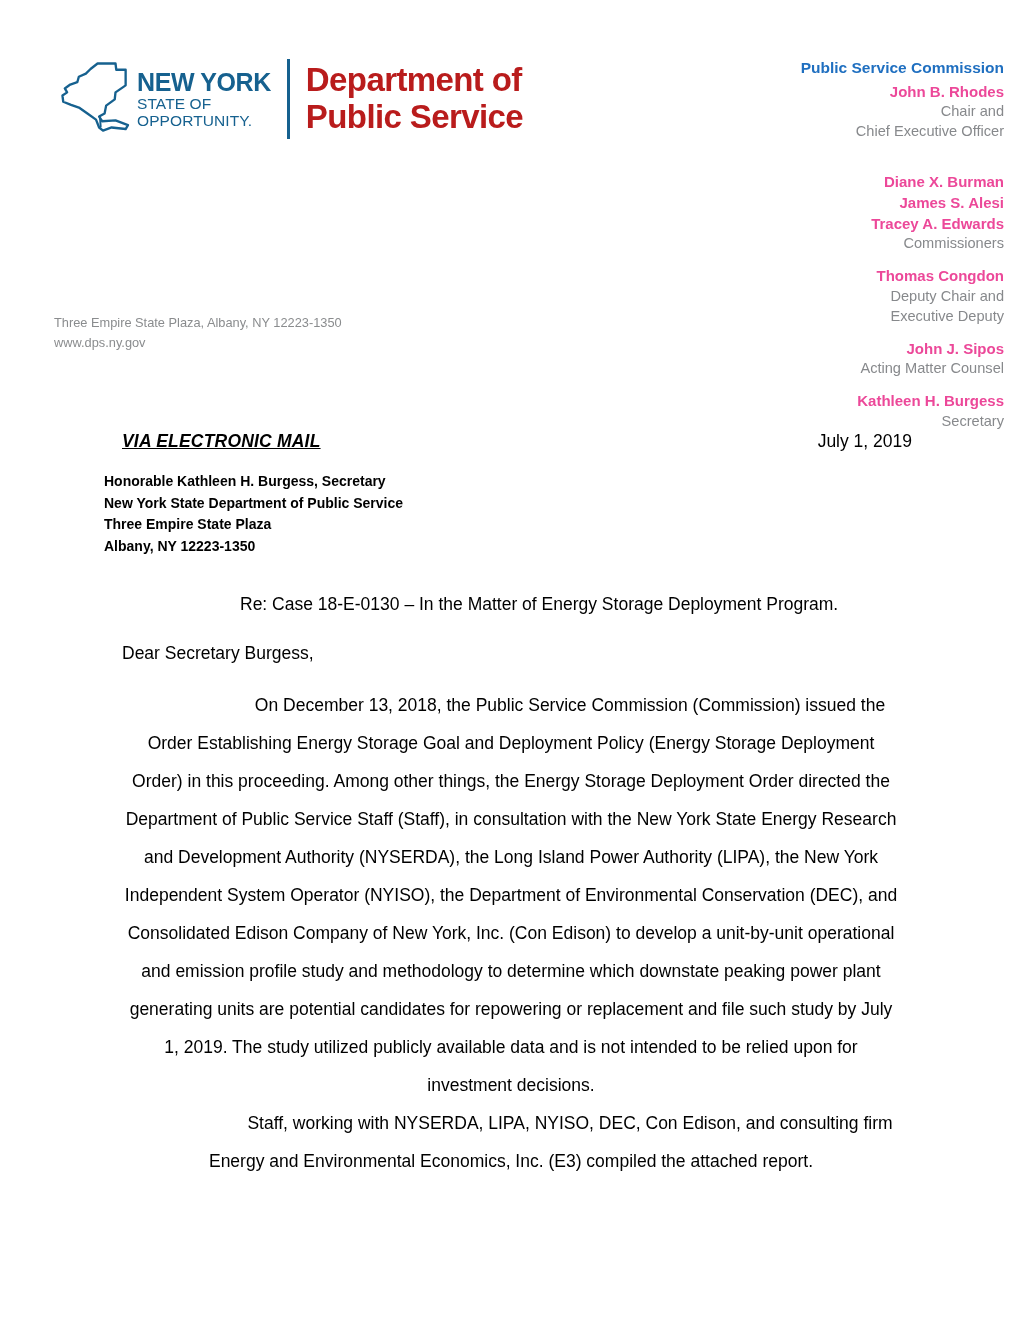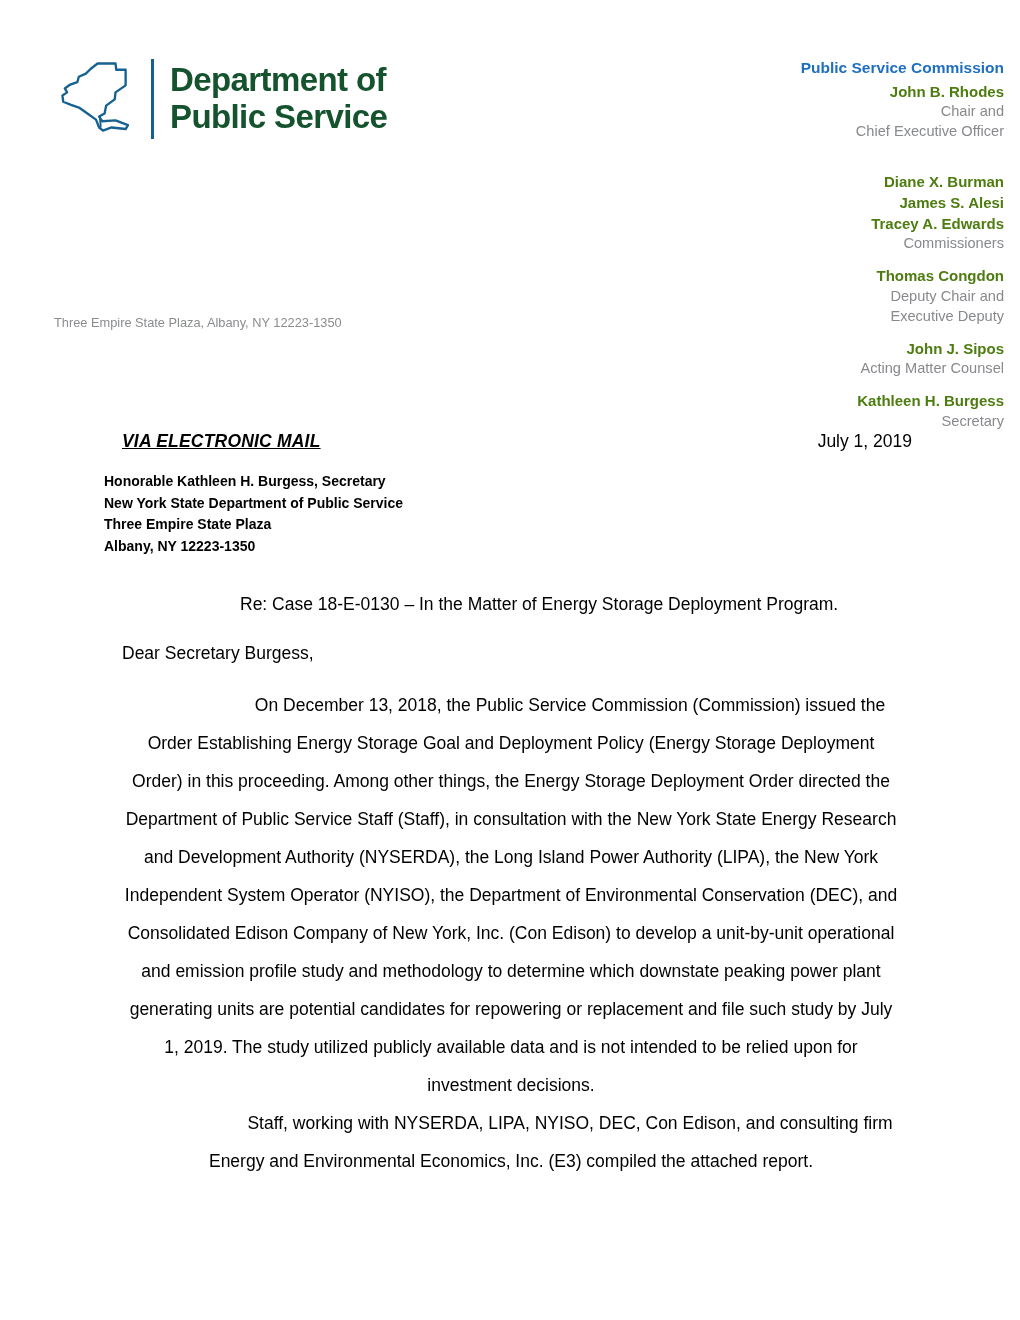--- a/index.html
+++ b/index.html
@@ -81,21 +81,21 @@
   }
   .dps-words {
     line-height: 1.12;
   }
   .dps-words span {
     display: block;
     font-family: "Liberation Sans", sans-serif;
     font-weight: bold;
     font-size: 33px;
     letter-spacing: -0.6px;
-    color: #14532d;
+    color: #b91c1c;
   }
 
   
   .lh-address {
     position: absolute;
     left: 54px;
     top: 313px;
     font-size: 12.8px;
     line-height: 1.6;
     color: #8a8c8e;
@@ -115,21 +115,21 @@
   .roster .psc-title {
     font-size: 15.5px;
     font-weight: bold;
     color: #1f6fc0;
     line-height: 1.35;
     margin-bottom: 3px;
   }
   .roster .r-name {
     font-size: 15px;
     font-weight: bold;
-    color: #4d7c0f;
+    color: #ec4899;
     line-height: 1.37;
   }
   .roster .r-title {
     font-size: 14.6px;
     font-weight: normal;
     color: #87898c;
     line-height: 1.37;
   }
   .roster-group { margin-top: 0; }
   .roster-gap-lg { height: 30px; }
@@ -221,32 +221,38 @@
     <div class="logo-block">
       <div class="ny-mark">
         <svg class="ny-outline" viewBox="0 0 200 210" aria-hidden="true">
           <path d="M104 14 L150 14 L152 30 L176 30 L176 70 L150 88 L148 106
                    L126 122 L122 142 L108 150 L116 162 L150 160 L182 172
                    L176 182 L140 178 L118 186 L108 178 L100 158 L78 142
                    L58 128 L36 120 L16 112 L14 96 L26 88 L20 78 L34 68
                    L52 62 L56 48 L74 40 L86 28 Z" fill="none" stroke="#16618f" stroke-width="6" stroke-linejoin="round" stroke-linecap="round"></path>
           <path d="M110 150 L112 176" fill="none" stroke="#16618f" stroke-width="5" stroke-linecap="round"></path>
         </svg>
+        <div class="ny-words">
+          <span class="l1">NEW YORK</span>
+          <span class="l2">STATE OF</span>
+          <span class="l3">OPPORTUNITY.</span>
+        </div>
       </div>
 
       <div class="logo-divider"></div>
 
       <div class="dps-words">
         <span>Department of</span>
         <span>Public Service</span>
       </div>
     </div>
 
     <div class="lh-address">
       <div>Three Empire State Plaza, Albany, NY 12223-1350</div>
+      <div>www.dps.ny.gov</div>
     </div>
 
     <div class="roster">
       <div class="psc-title">Public Service Commission</div>
 
       <div class="roster-group">
         <div class="r-name">John B. Rhodes</div>
         <div class="r-title">Chair and</div>
         <div class="r-title">Chief Executive Officer</div>
       </div>

